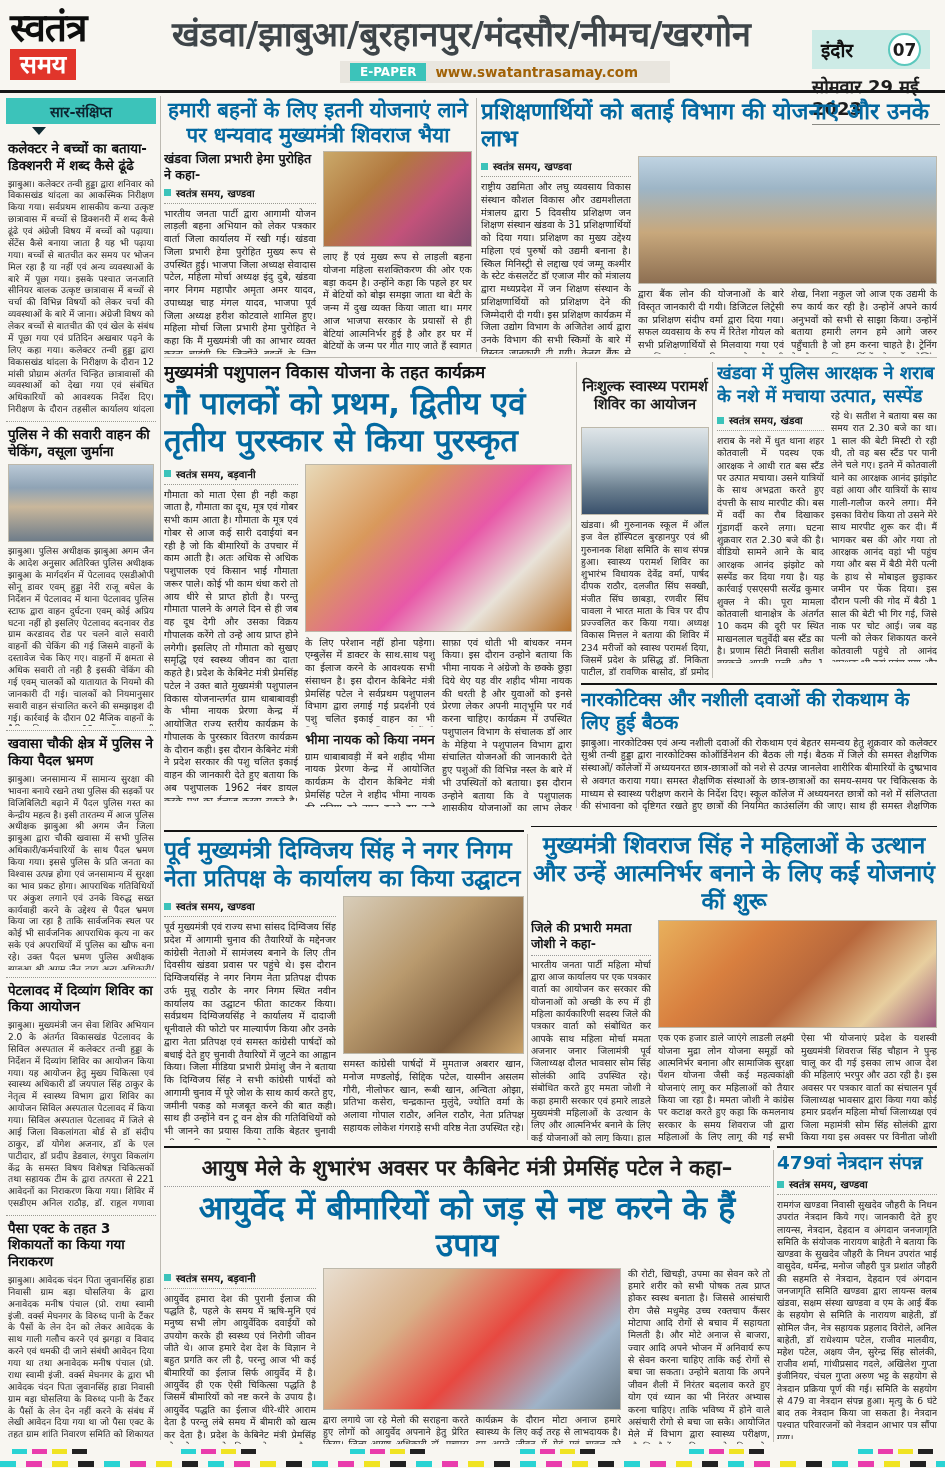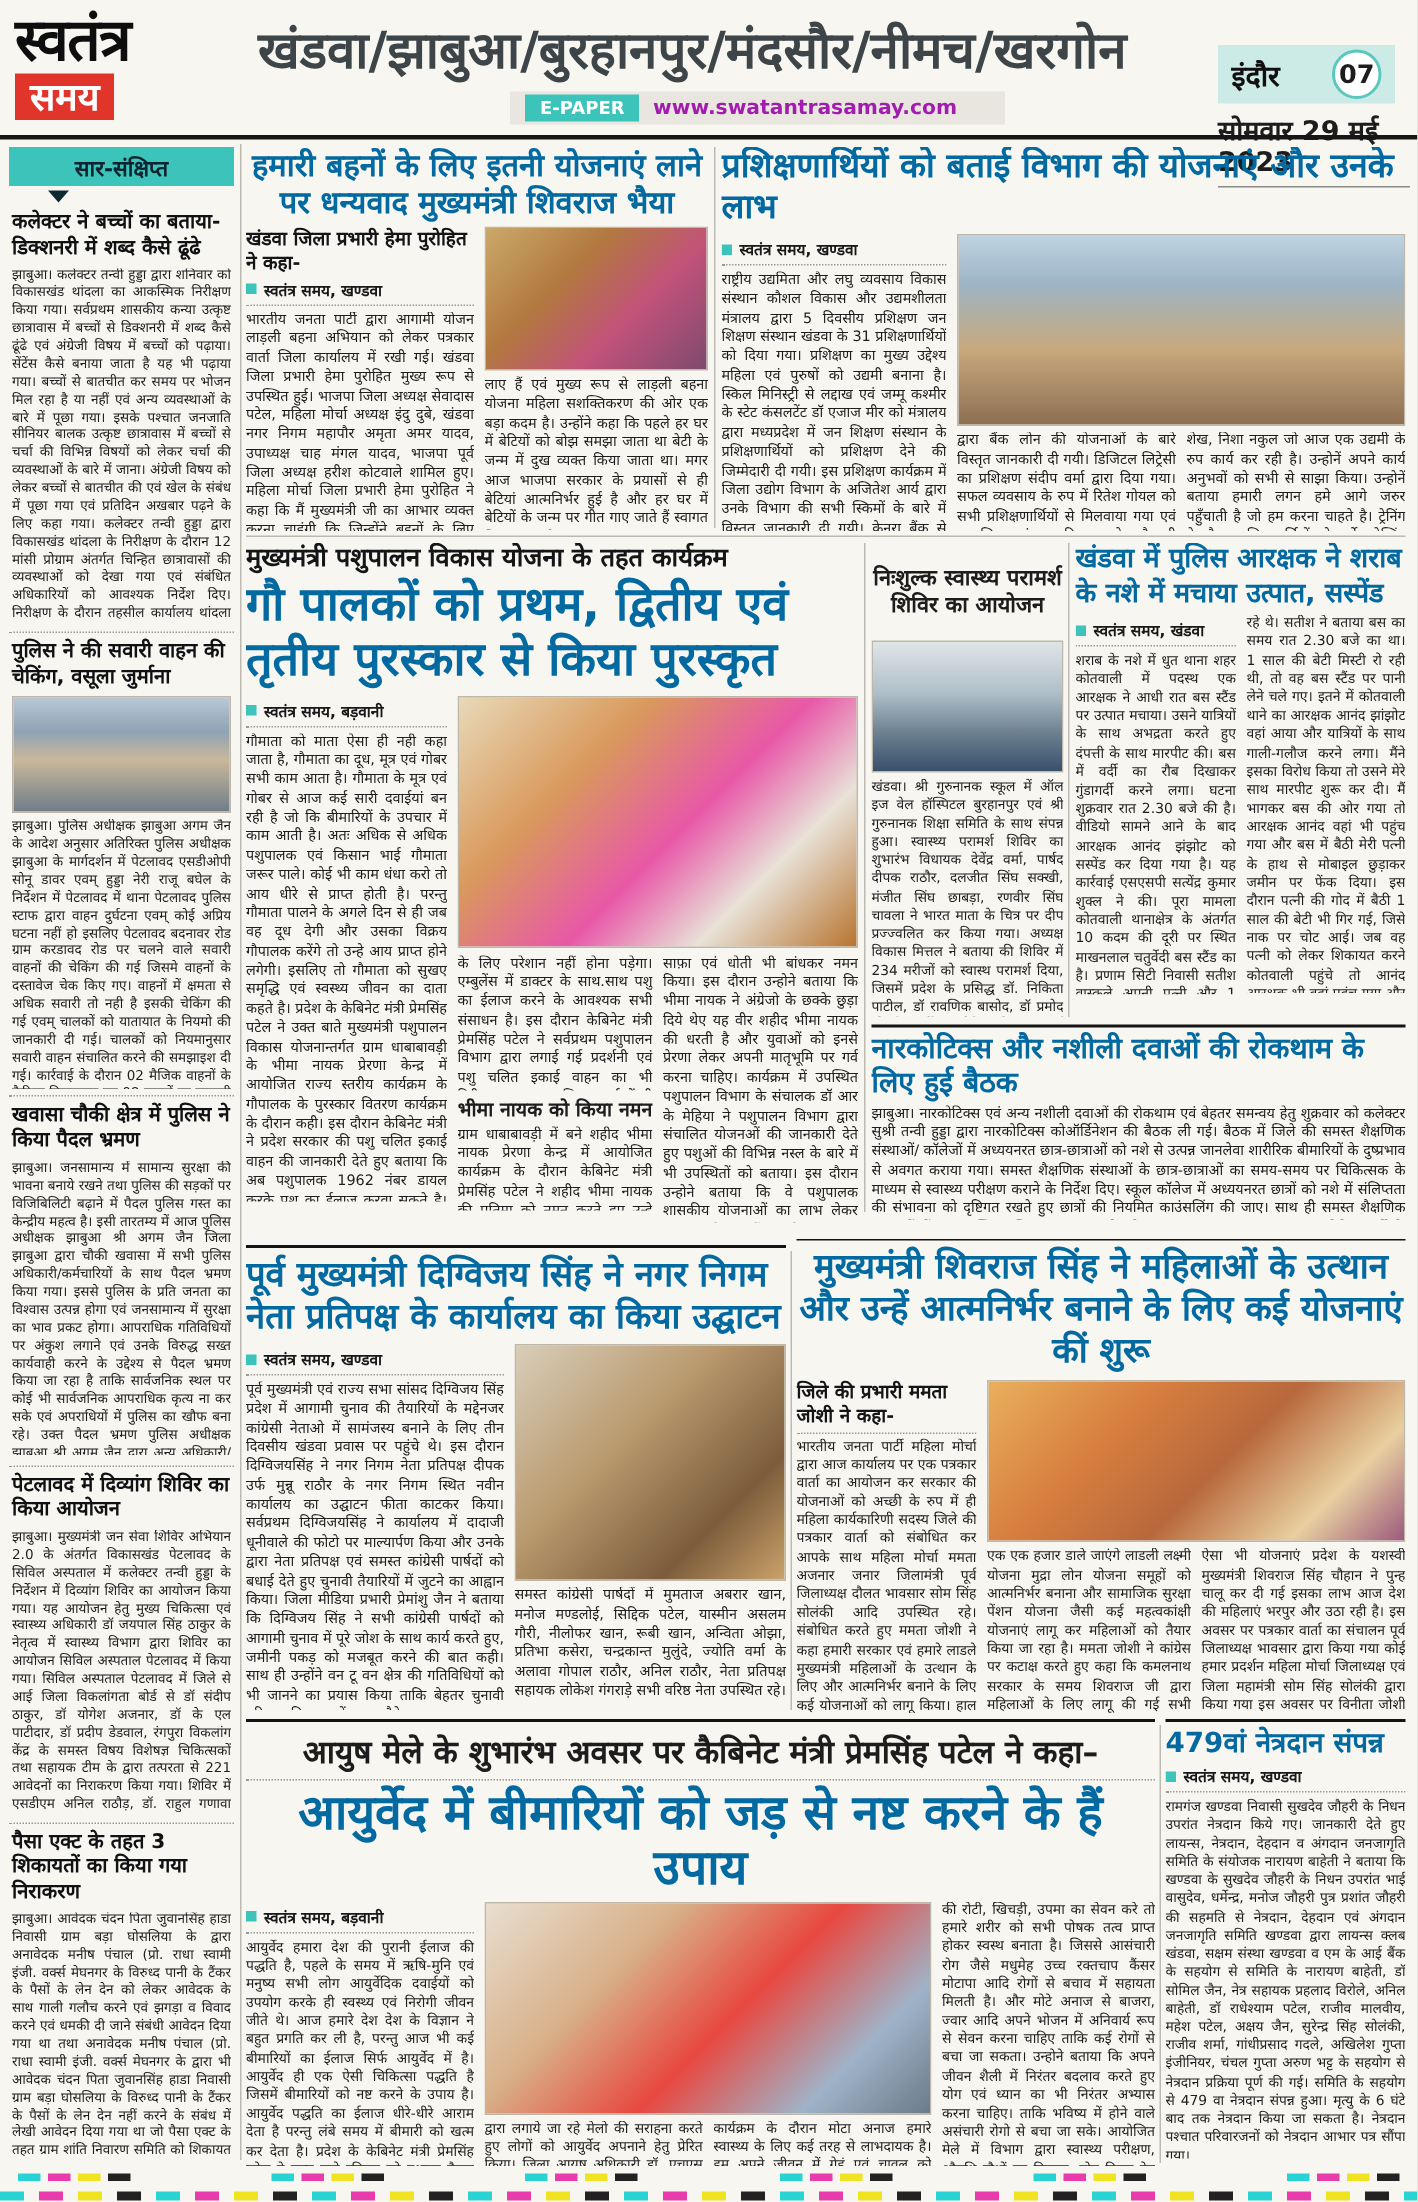--- a/index.html
+++ b/index.html
@@ -6,21 +6,21 @@
   html,body { margin:0; padding:0; background:#d8d7d2; }
   .page { position:relative; width:945px; height:1468px; margin:0 auto; background:#f8f6f1;
           font-family:"DejaVu Sans", sans-serif; overflow:hidden; color:#1d1d1d; }
   .abs { position:absolute; }
   
   .logo1 { font-size:39px; font-weight:800; color:#0e0e0e; line-height:1.05; letter-spacing:-1px; }
   .logo2 { background:#e1352b; color:#fff; font-weight:800; font-size:25px; text-align:center; padding:0 10px; display:inline-block; line-height:1.25; }
   .cities { font-size:34px; font-weight:800; color:#3e4549; line-height:1.1; white-space:nowrap; }
   .epaper { background:#e9e6df; display:flex; align-items:center; gap:9px; padding:2px 10px; }
   .ep-badge { background:#3cc3ba; color:#fff; font-weight:700; font-size:12px; padding:2px 10px; }
-  .website { font-weight:700; font-size:13.5px; color:#a21caf; }
+  .website { font-weight:700; font-size:13.5px; color:#a16207; }
   .edition { background:#cdebe6; display:flex; align-items:center; justify-content:space-between; padding:3px 9px; width:118px; }
   .ed-name { font-weight:800; font-size:19px; color:#101010; }
   .ed-circle { width:33px; height:33px; border-radius:50%; background:#fff; border:2px solid #5bc8bd;
                display:flex; align-items:center; justify-content:center; font-weight:800; font-size:17px; }
   .ed-date { font-weight:700; font-size:18px; margin-top:5px; border-bottom:1px solid #8a8a84; padding-bottom:5px; width:128px;}
   .mast-rule { position:absolute; left:0; right:0; top:90px; height:3px; background:#161616; }
   
   .hl { font-weight:800; color:#0369a1; margin:0; line-height:1.2; }
   .bodytxt { font-size:9.6px; line-height:1.33; text-align:justify; overflow:hidden; }
   .byline { display:flex; align-items:center; gap:5px; font-size:10.3px; font-weight:700; color:#191919;

